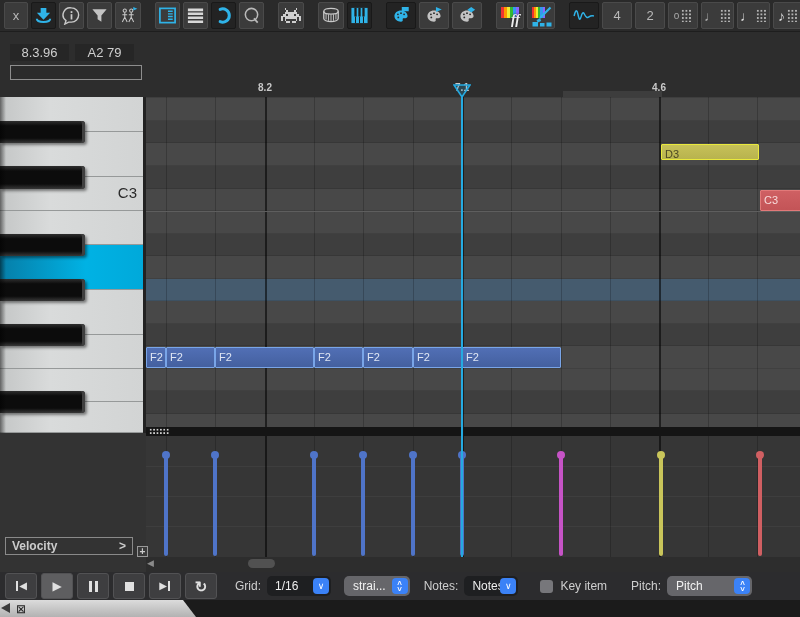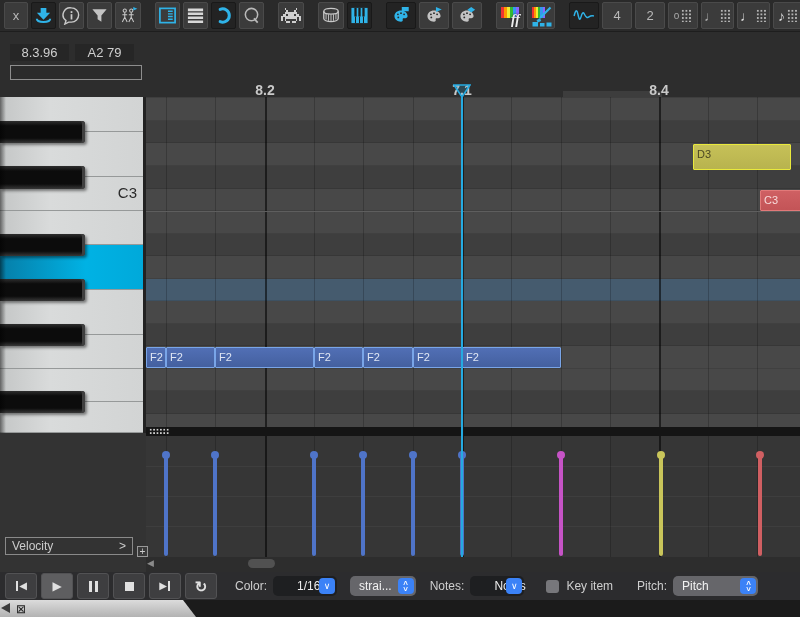--- a/index.html
+++ b/index.html
@@ -34,21 +34,21 @@
   
   .pos-box{position:absolute;height:17px;background:#262626;color:#cfcfcf;font-size:13px;
     display:flex;align-items:center;justify-content:center;}
   #pos-time{left:10px;top:44px;width:59px;}
   #pos-note{left:75px;top:44px;width:59px;}
   #filter-input{position:absolute;left:10px;top:65px;width:124px;height:13px;background:#2b2b2b;
     border:1px solid #8d8d8d;color:#ddd;font-size:11px;padding:0 3px;}
 
   
   #ruler{position:absolute;left:146px;top:80px;width:654px;height:18px;}
-  .rmark{position:absolute;top:2px;transform:translateX(-50%);color:#c9c9c9;font-size:14px;font-weight:bold;}
+  .rmark{position:absolute;top:2px;transform:translateX(-50%);color:#c9c9c9;font-size:10px;font-weight:bold;}
   #ruler-selection{position:absolute;top:11px;height:7px;background:#3d3d3d;}
 
   
   #keyboard{position:absolute;left:0;top:97px;width:146px;height:336px;background:#222;overflow:hidden;}
   .wkey{position:absolute;left:0;width:143px;background:linear-gradient(90deg,#c4c6c6,#d9dbdb 35%,#d2d4d4);
     border-bottom:1px solid #969999;box-sizing:border-box;}
   .wkey.hl{background:linear-gradient(90deg,#067ea8,#00b2e4 60%,#00a9da);}
   .bkey{position:absolute;left:0;width:85px;background:linear-gradient(180deg,#2e2e2e 0%,#0c0c0c 22%,#0c0c0c 78%,#383838 100%);
     border-radius:0 3px 3px 0;box-shadow:inset -3px 0 0 #3f3f3f,2px 2px 3px rgba(0,0,0,0.45);}
   #keyboard::before{content:"";position:absolute;left:0;top:0;bottom:0;width:6px;
@@ -71,21 +71,21 @@
   .note.red{background:linear-gradient(180deg,#cf6063,#c35457);border:1.5px solid #e27979;color:#f7dada;}
 
   
   #lane-divider{position:absolute;left:146px;top:427px;width:654px;height:9px;background:#151515;}
   #lane-grip{position:absolute;left:3px;top:1px;width:20px;height:7px;
     background-image:radial-gradient(#cfcfcf 1px,transparent 1.2px);background-size:3.4px 3.4px;}
   #velocity-lane{position:absolute;left:146px;top:436px;width:654px;height:121px;background:#363636;overflow:hidden;}
   .hline{position:absolute;left:0;width:100%;height:1px;background:rgba(255,255,255,0.045);}
   .stem{position:absolute;width:4px;border-radius:2px;}
   .stem .cap{position:absolute;left:-2px;top:-2px;width:8px;height:8px;border-radius:50%;background:inherit;}
-  #lane-left{position:absolute;left:0;top:433px;width:146px;height:139px;background:#333333;}
+  #lane-left{position:absolute;left:0;top:433px;width:146px;height:139px;background:#333333;font-weight:bold;}
   #velocity-selector{position:absolute;left:5px;top:104px;width:128px;height:18px;border:1px solid #8a8a8a;
     color:#cccccc;font-size:12px;display:flex;align-items:center;padding:0 6px;box-sizing:border-box;justify-content:space-between;}
   #add-lane{position:absolute;left:137px;top:113px;width:11px;height:11px;border:1px solid #999;color:#ccc;
     font-size:10px;line-height:9px;text-align:center;box-sizing:border-box;background:#3a3a3a;}
 
   
   #playhead-line{position:absolute;left:461px;top:97px;width:2px;height:460px;background:#25aae1;z-index:20;}
   #playhead-marker{position:absolute;left:453px;top:84px;z-index:21;}
 
   
@@ -98,21 +98,21 @@
   .pbtn{width:30px;height:24px;background:#3e3e40;border:1px solid #525254;border-radius:3px;margin-right:4px;
     display:flex;align-items:center;justify-content:center;flex:0 0 auto;}
   .pbtn.litebg{background:#5e5e60;}
   .ttxt{color:#e0e0e0;font-size:10px;line-height:1;}
   .tbar{width:2px;height:10px;background:#e0e0e0;margin:0 1px;}
   .pausebar{width:3px;height:11px;background:#e0e0e0;margin:0 1.5px;}
   .stopsq{width:9px;height:9px;background:#e0e0e0;}
   .tlabel{color:#cfcfcf;font-size:12px;margin:0 6px 0 14px;}
   .dd-dark{height:20px;background:#1e1f21;border-radius:5px;display:flex;align-items:center;color:#eee;
     font-size:12px;padding-left:8px;position:relative;box-sizing:border-box;}
-  .dd-dark .val{margin-right:26px;margin-left:16px;}
+  .dd-dark .val{margin-right:26px;}
   .dd-btn{position:absolute;right:2px;top:2px;width:16px;height:16px;border-radius:4px;background:#3b82f7;
     color:#fff;display:flex;align-items:center;justify-content:center;font-size:9px;line-height:1;}
   .dd-gray{height:20px;background:#66666a;border-radius:5px;display:flex;align-items:center;color:#f2f2f2;
     font-size:12px;padding:0 24px 0 9px;position:relative;box-sizing:border-box;}
   .dd-gray .dd-btn{flex-direction:column;font-size:7px;}
   .dd-btn .ch{display:block;line-height:0.9;transform:scaleX(1.3);}
   #keysnap-box{width:13px;height:13px;border-radius:3px;background:#77777b;margin:0 7px 0 22px;}
 
   
   #statusbar{position:absolute;left:0;top:600px;width:800px;height:17px;background:#1b1b1b;}
@@ -321,21 +321,21 @@
     </div>
 
   <div id="pos-time" class="pos-box">8.3.96</div>
   <div id="pos-note" class="pos-box">A2 79</div>
   <input id="filter-input" value="" style="">
 
   <div id="ruler">
     <div id="ruler-selection" style="left: 417px; width: 99px;"></div>
   <div class="rmark" style="left: 119px;">8.2</div>
       <div class="rmark" style="left: 316px;">7.1</div>
-      <div class="rmark" style="left: 513px;">8.4</div>
+      <div class="rmark" style="left: 513px;">4.6</div>
     </div>
 
   <div id="keyboard">
       <div class="wkey" style="top: 0px; height: 35px;"></div>
       <div class="wkey" style="top: 35px; height: 45px;"></div>
       <div class="wkey" style="top: 80px; height: 34px;">
         <span id="c3-label" style="top: 7px;">C3</span>
       </div>
       <div class="wkey" style="top: 114px; height: 34px;"></div>
       <div class="wkey hl" style="top: 148px; height: 45px;"></div>
@@ -381,21 +381,21 @@
       <div class="vline beat" style="left: 316px;"></div>
       <div class="vline beat" style="left: 513px;"></div>
       <div id="octave-line" style="top: 114px;"></div>
       <div class="note blue" style="left: 0px; top: 250px; width: 20px; height: 21px;">F2</div>
       <div class="note blue" style="left: 20px; top: 250px; width: 49px; height: 21px;">F2</div>
       <div class="note blue" style="left: 69px; top: 250px; width: 99px; height: 21px;">F2</div>
       <div class="note blue" style="left: 168px; top: 250px; width: 49px; height: 21px;">F2</div>
       <div class="note blue" style="left: 217px; top: 250px; width: 50px; height: 21px;">F2</div>
       <div class="note blue" style="left: 267px; top: 250px; width: 49px; height: 21px;">F2</div>
       <div class="note blue" style="left: 316px; top: 250px; width: 99px; height: 21px;">F2</div>
-      <div class="note yellow" style="left: 515px; top: 47px; width: 98px; height: 26px; margin-left: 32px;">D3</div>
+      <div class="note yellow" style="left: 515px; top: 47px; width: 98px; height: 16px;">D3</div>
       <div class="note red" style="left: 614px; top: 93px; width: 41px; height: 21px;">C3</div>
     </div>
 
   <div id="lane-divider">
     <div id="lane-grip"></div>
   </div>
 
   <div id="velocity-lane">
       <div class="hline" style="top: 30px;"></div>
       <div class="hline" style="top: 60px;"></div>
@@ -489,21 +489,21 @@
             <span class="ttxt">▶</span>
             <span class="tbar"></span>
           </span>
         </div>
         <div class="pbtn">
           <span style="display: flex; align-items: center;">
             <span class="ttxt" style="font-size:15px;font-weight:bold;">↻</span>
           </span>
         </div>
       </span>
-    <span class="tlabel">Color:</span>
+    <span class="tlabel">Grid:</span>
     <span class="dd-dark" style="width:64px;">
       <span class="val">1/16</span>
       <span class="dd-btn">∨</span>
     </span>
     <span class="dd-gray" style="margin-left:13px;">
       <span>strai...</span>
       <span class="dd-btn">
           <span class="ch">∧</span>
           <span class="ch">∨</span>
         </span>

